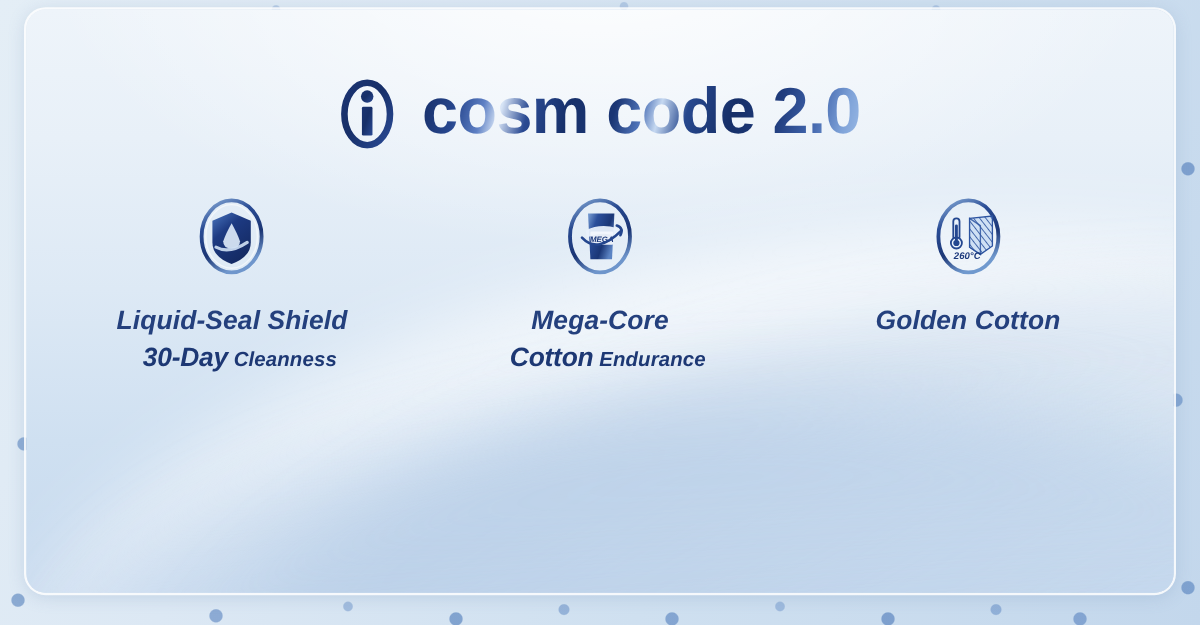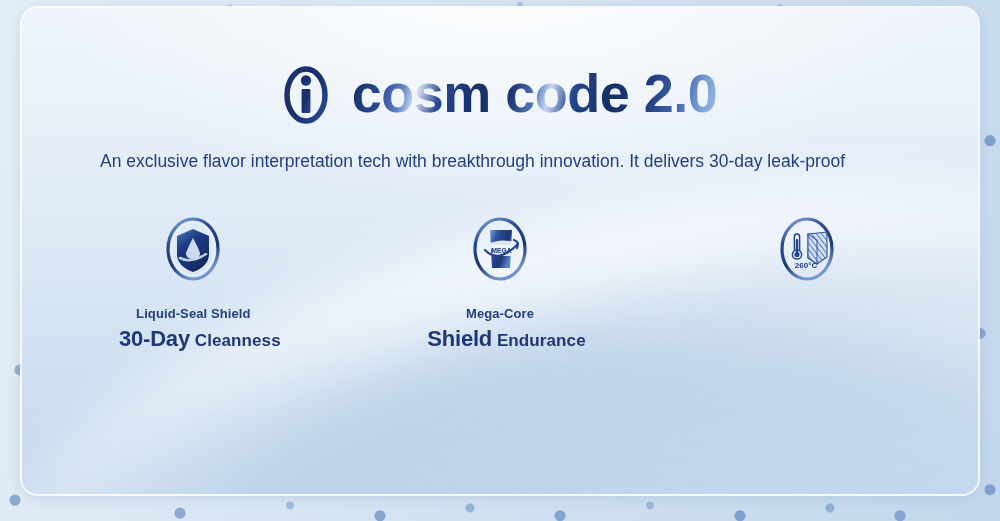--- a/index.html
+++ b/index.html
@@ -159,29 +159,30 @@
   .features {
     display: flex;
     margin-top: 38px;
     padding: 0 40px;
   }
   .feature {
     flex: 1 1 0;
     display: flex;
     flex-direction: column;
     align-items: center;
+    font-style: italic;
   }
   .feature-icon {
     width: 64px;
     height: 70px;
     display: block;
   }
   .feature-line1 {
     margin-top: 22px;
-    font-size: 13px;
+    font-size: 22px;
     font-weight: 700;
     color: #24407d;
     letter-spacing: .1px;
     white-space: nowrap;
   }
   .feature-line2 {
     margin-top: 5px;
     white-space: nowrap;
     color: #1d3874;
     margin-left: 13px;
@@ -225,21 +226,20 @@
         </defs>
         <ellipse cx="23" cy="33" rx="19" ry="26" fill="none" stroke="url(#logoGrad)" stroke-width="5.5"></ellipse>
         <circle cx="23" cy="18.5" r="5.2" fill="url(#logoGrad)"></circle>
         <rect x="18.6" y="27" width="8.8" height="24" rx="1.2" fill="url(#logoGrad)"></rect>
       </svg>
 
       <span class="title-text">cosm code 2.0</span>
     </div>
 
     <div class="desc">
-      <div>An exclusive flavor interpretation tech with breakthrough innovation. It delivers 30-day leak-proof</div>
     </div>
 
     <div class="features">
 
       <div class="feature">
         <svg class="feature-icon" viewBox="0 0 64 70">
           <defs>
             <linearGradient id="ring1" x1="0" y1="0" x2="0.4" y2="1">
               <stop offset="0%" stop-color="#8fb2dc"></stop>
               <stop offset="35%" stop-color="#2a4c95"></stop>
@@ -283,21 +283,21 @@
           <ellipse cx="32" cy="35" rx="25" ry="30" fill="none" stroke="url(#ring2)" stroke-width="3.2"></ellipse>
           <path d="M22 16 L44 16 L42 54 L24 54 Z" fill="url(#core2)"></path>
           <path d="M20 30 Q32 24 46 28 Q50 30 47 35 Q34 30 21 36 Z" fill="#e8f0fb" opacity=".95"></path>
           <rect x="24" y="31" width="19" height="11" rx="1" fill="#f2f7fd" opacity=".95"></rect>
           <text x="33.5" y="39.4" font-family="Liberation Sans, sans-serif" font-size="6.6" font-weight="700" fill="#1d3a7c" text-anchor="middle">MEGA</text>
           <path d="M17 36 Q30 50 50 30" stroke="#24468e" stroke-width="2.2" fill="none" stroke-linecap="round"></path>
           <path d="M46 26 Q52 28 49 34" stroke="#24468e" stroke-width="2.2" fill="none" stroke-linecap="round"></path>
         </svg>
         <div class="feature-line1">Mega-Core</div>
         <div class="feature-line2">
-          <span class="feature-strong">Shield</span><span class="feature-rest"> Endurance</span>
+          <span class="feature-strong">Cotton</span><span class="feature-rest"> Endurance</span>
         </div>
       </div>
 
       <div class="feature">
         <svg class="feature-icon" viewBox="0 0 64 70">
           <defs>
             <linearGradient id="ring3" x1="0" y1="0" x2="0.4" y2="1">
               <stop offset="0%" stop-color="#8fb3dd"></stop>
               <stop offset="35%" stop-color="#2a4c95"></stop>
               <stop offset="70%" stop-color="#1d3877"></stop>
@@ -310,17 +310,18 @@
           </defs>
           <ellipse cx="32" cy="35" rx="25" ry="30" fill="none" stroke="url(#ring3)" stroke-width="3.2"></ellipse>
           <path d="M33 20 L52 18 L52 43 L42 50 L33 44 Z" fill="url(#hatch3)" stroke="#2d54a0" stroke-width="1.1"></path>
           <path d="M33 20 L42 26 L42 50 L33 44 Z" fill="url(#hatch3)" stroke="#2d54a0" stroke-width="1.1" opacity=".85"></path>
           <rect x="19.4" y="20" width="5.2" height="18" rx="2.6" fill="#eaf2fc" stroke="#23468f" stroke-width="1.5"></rect>
           <circle cx="22" cy="40.5" r="4.6" fill="#eaf2fc" stroke="#23468f" stroke-width="1.5"></circle>
           <rect x="20.8" y="25" width="2.4" height="16" rx="1.2" fill="#23468f"></rect>
           <circle cx="22" cy="40.5" r="2.6" fill="#23468f"></circle>
           <text x="31" y="53.5" font-family="Liberation Sans, sans-serif" font-size="8" font-weight="700" fill="#1d3a7c" text-anchor="middle">260°C</text>
         </svg>
+        <div class="feature-line1">Golden Cotton</div>
       </div>
 
     </div>
   </div>
 </div>
 
 </body></html>

